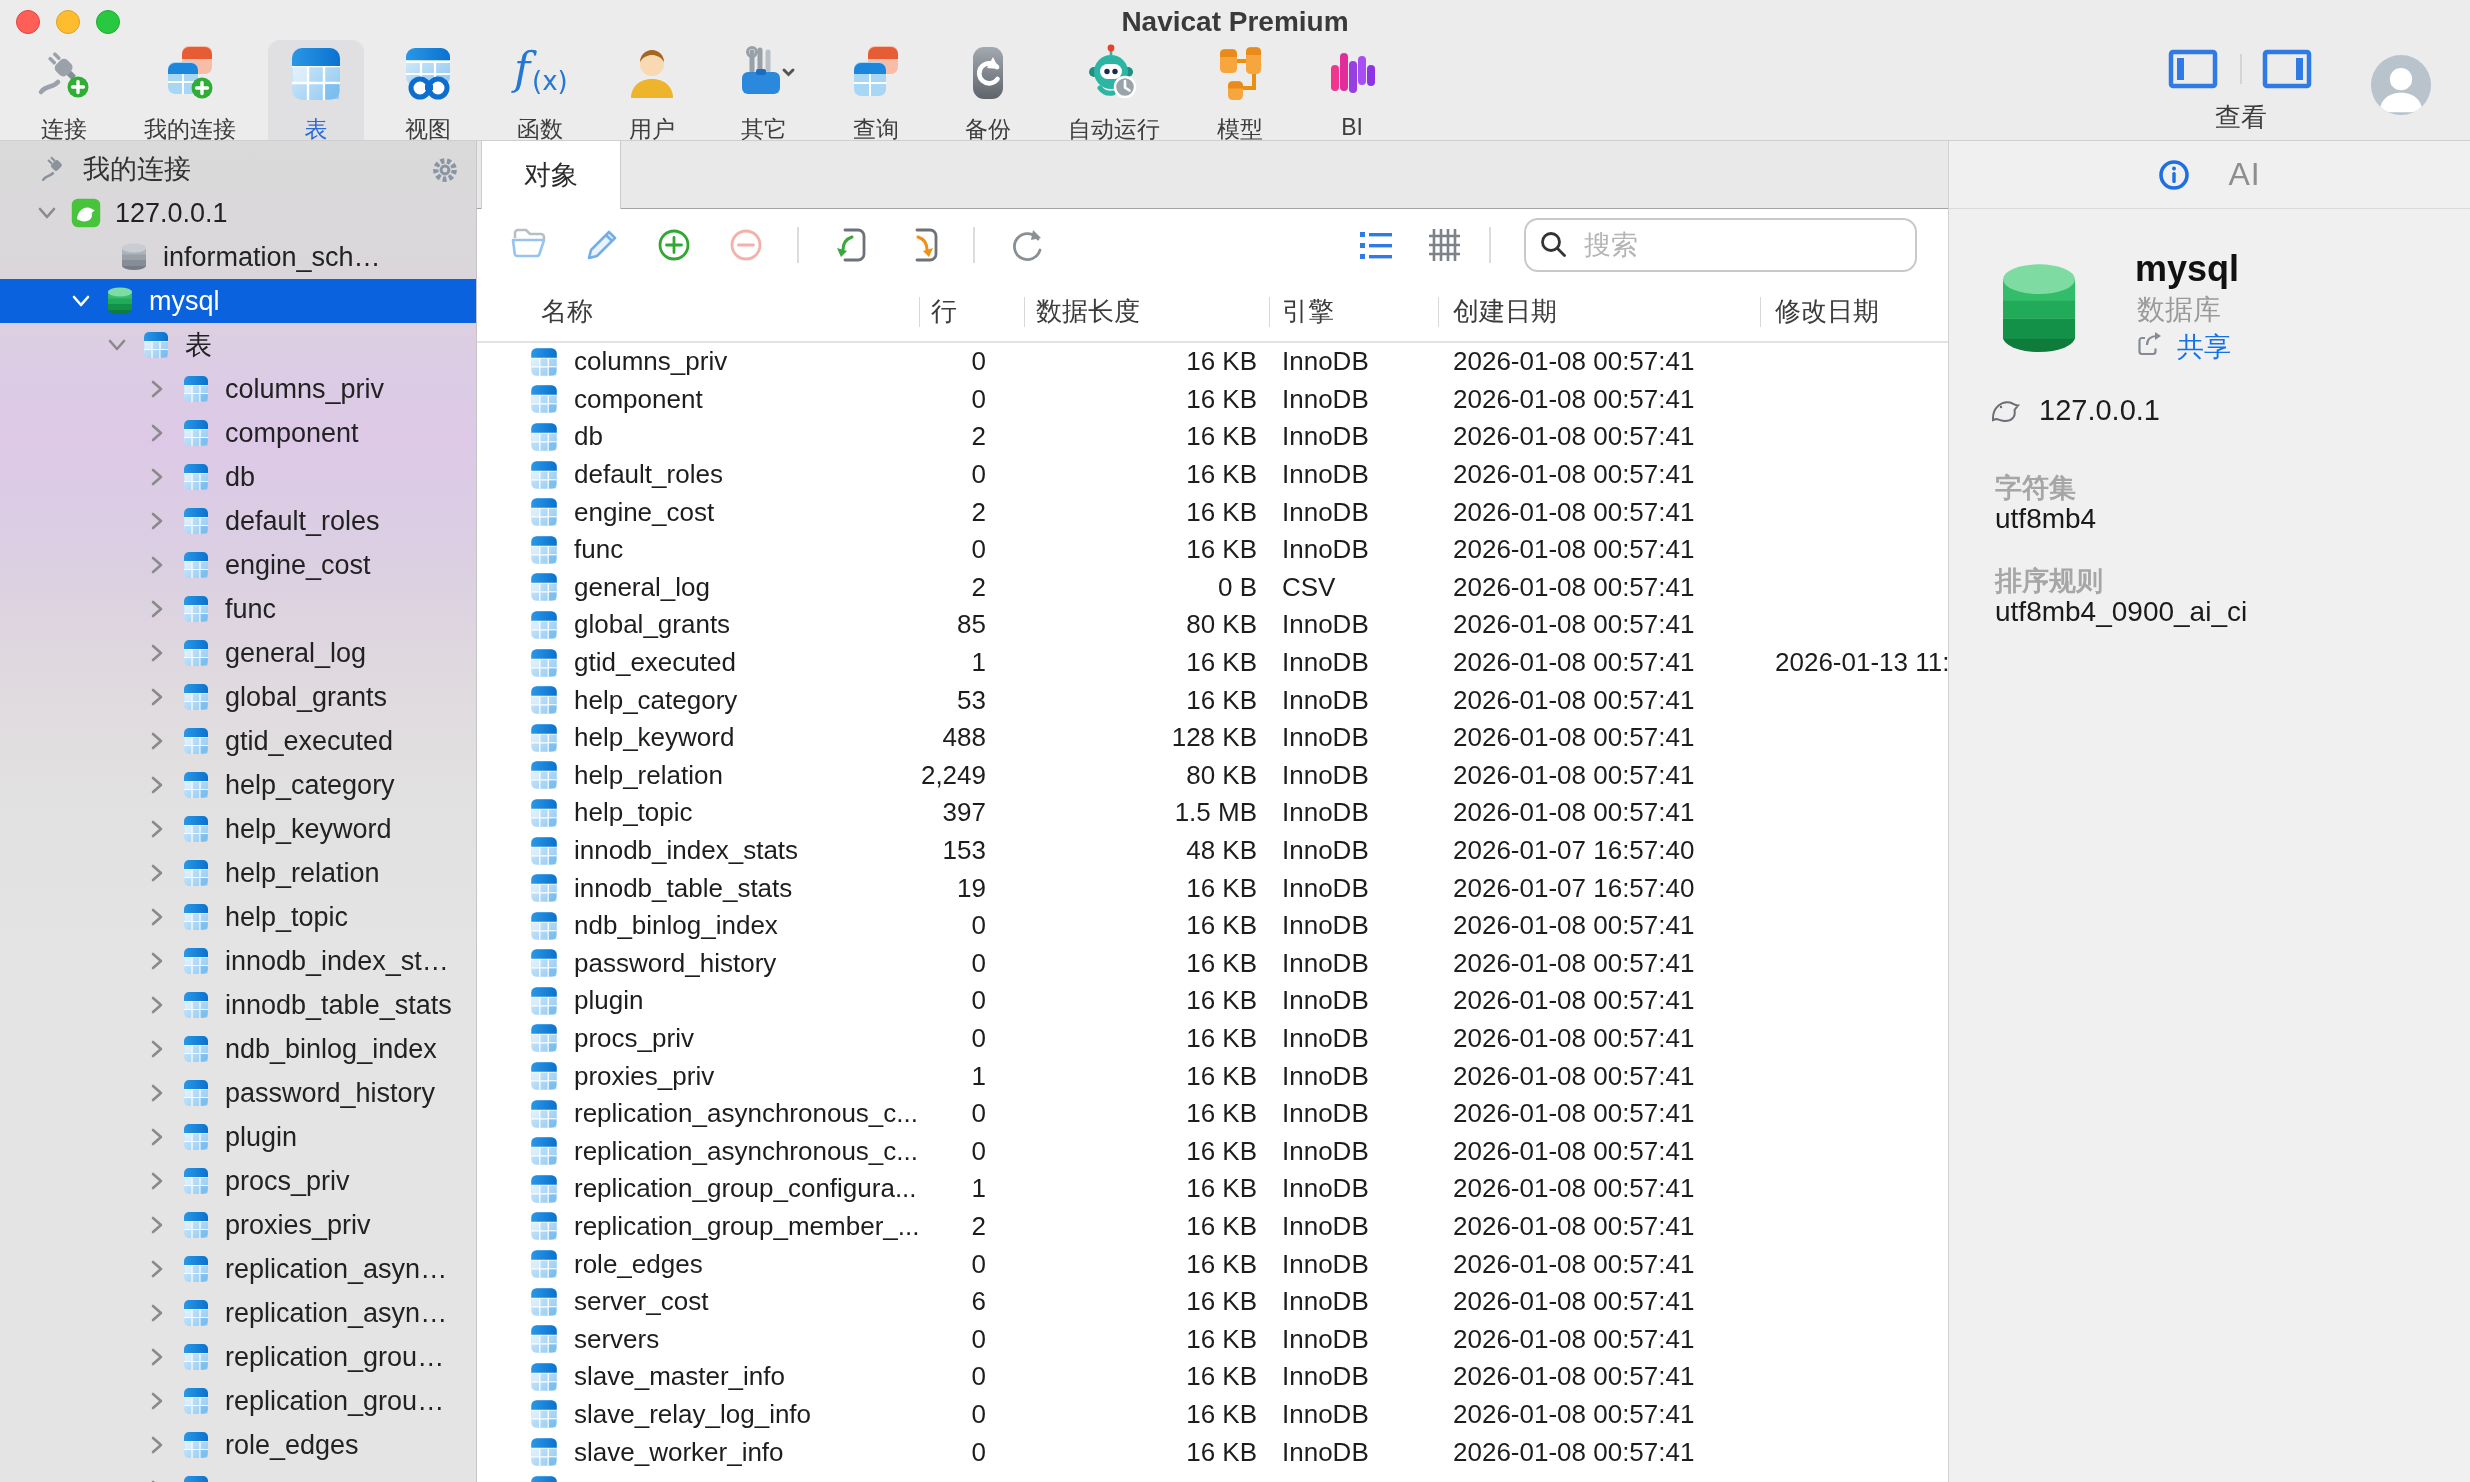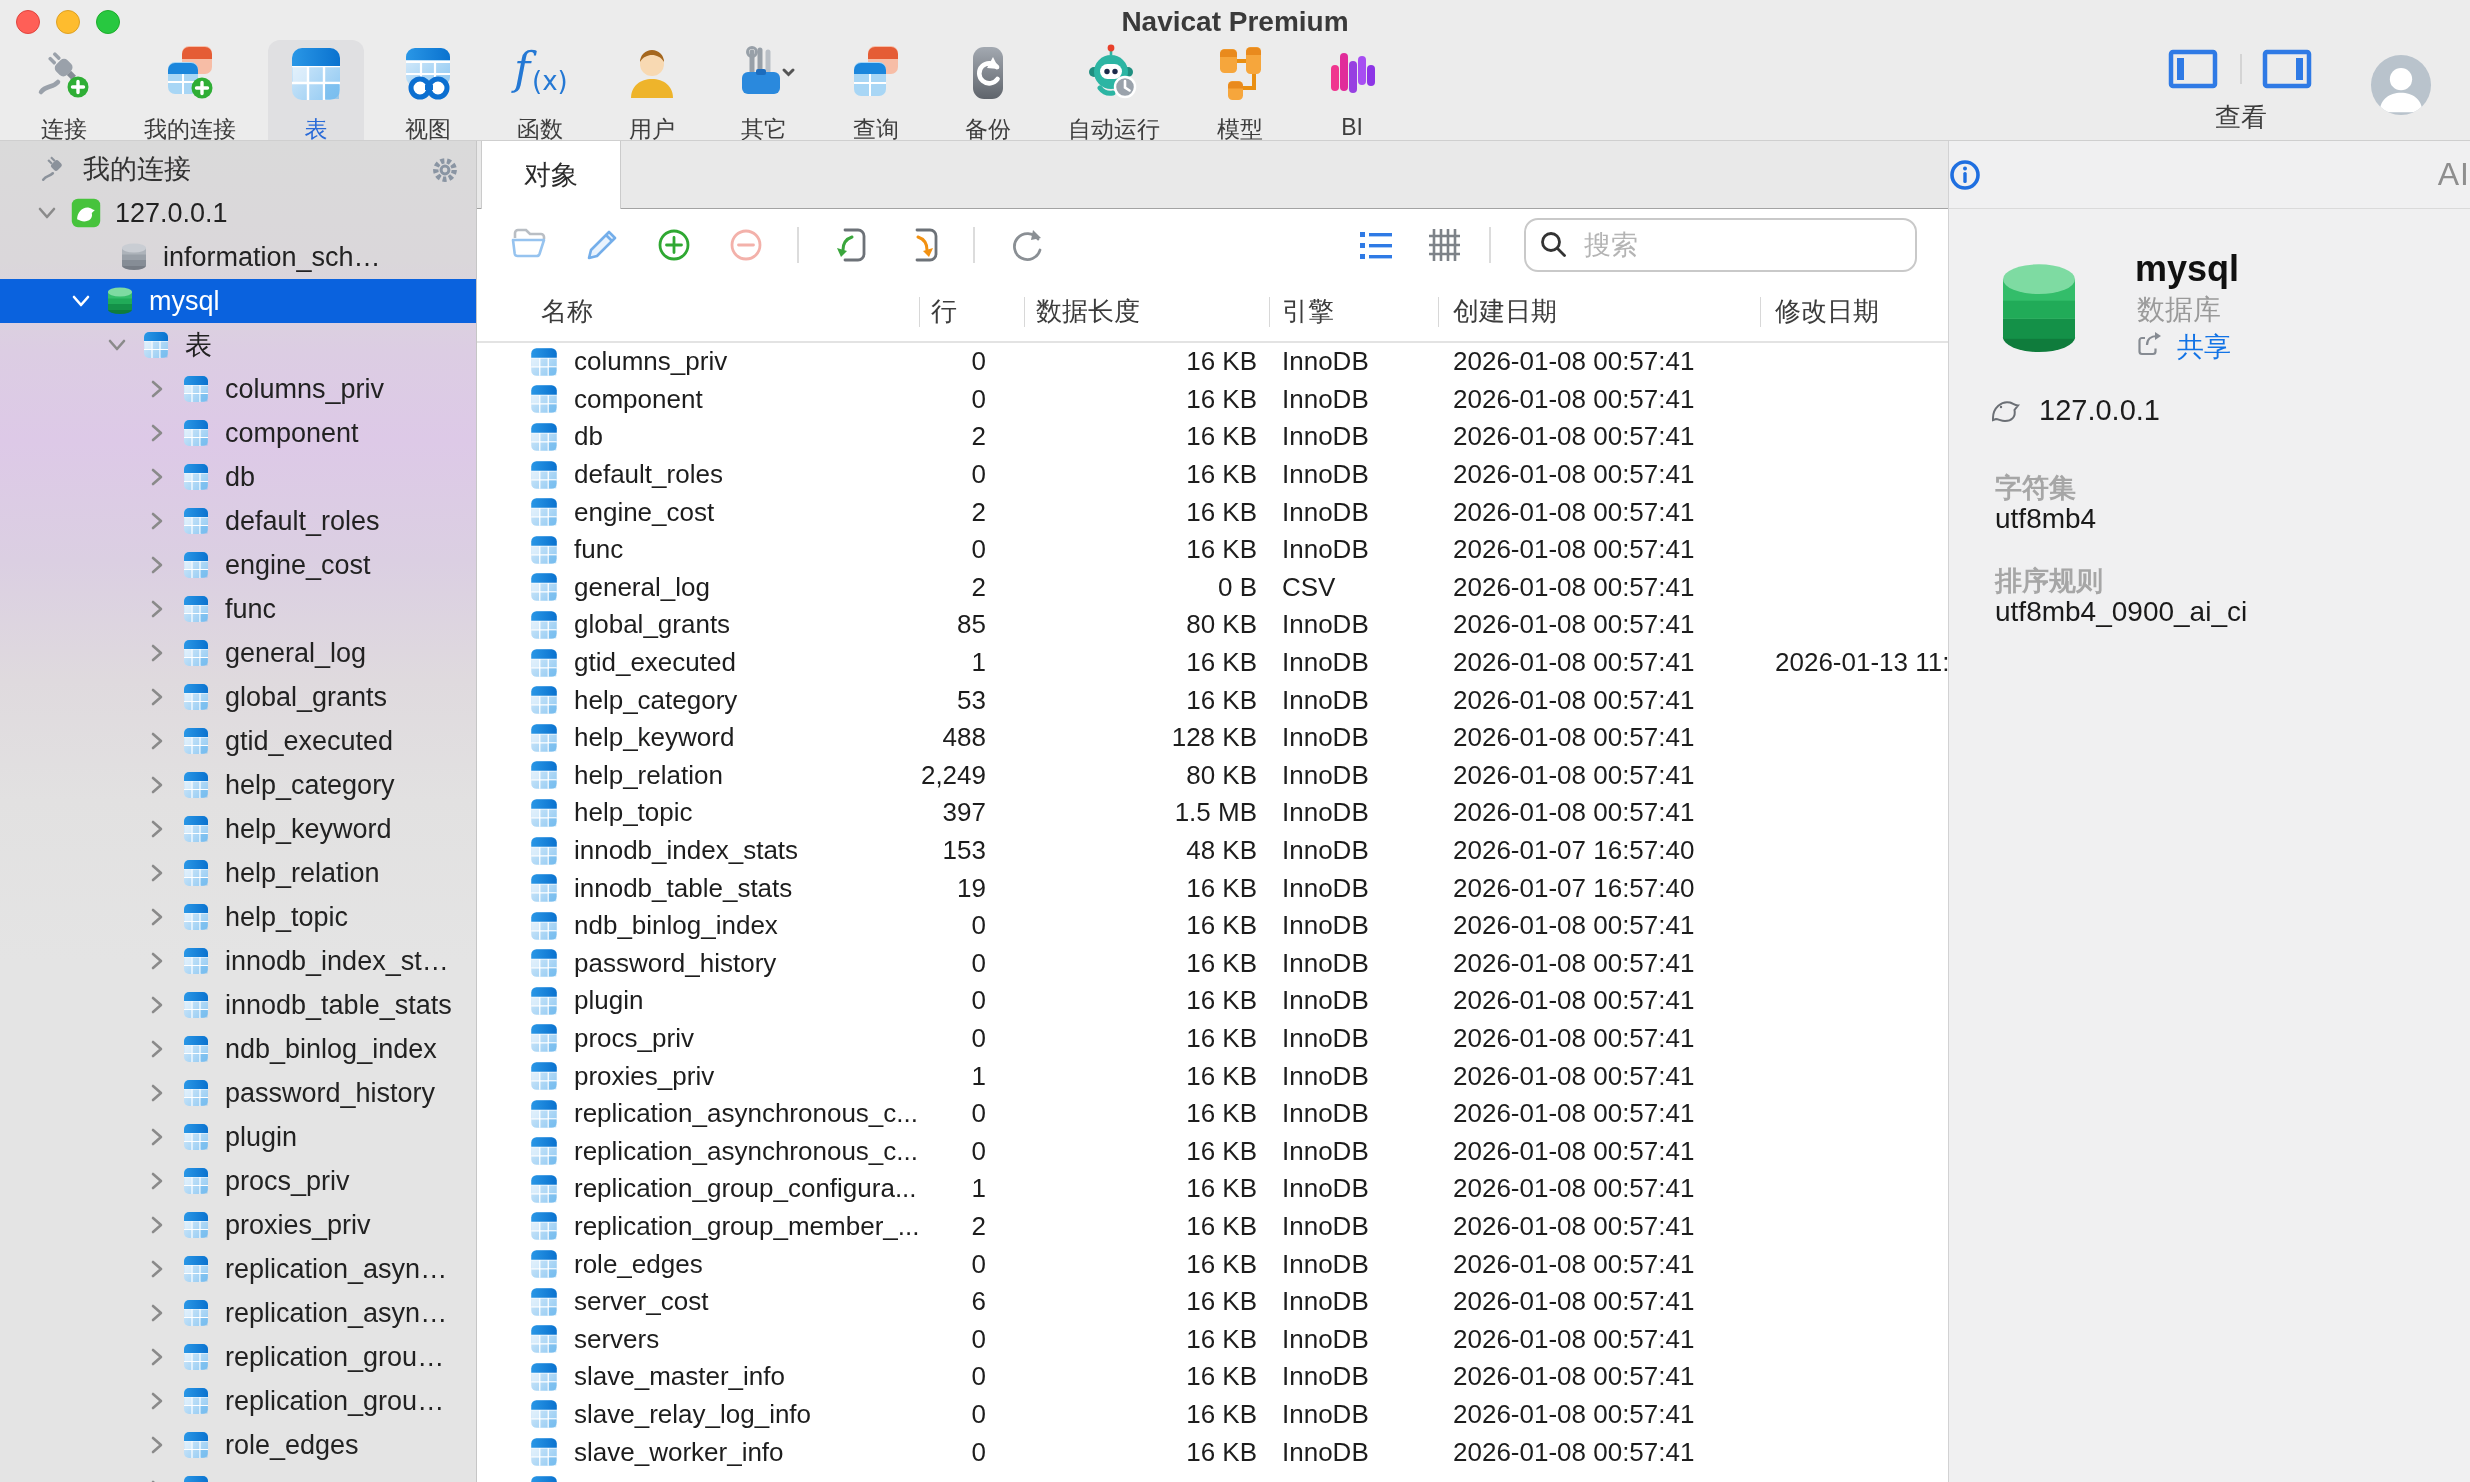--- a/index.html
+++ b/index.html
@@ -104,21 +104,21 @@
   .c-rows { text-align:right; padding-right:38px; }
   .c-size { text-align:right; padding-right:12px; }
   .c-engine { padding-left:13px; }
   .c-created { padding-left:15px; }
   .c-modified { padding-left:15px; }
 
   
   .inspector { width:522px; flex:0 0 522px; background:#f0f0f1; border-left:1px solid #d2d2d3;
     position:relative; }
   .insp-header { height:68px; border-bottom:1px solid #dadada; display:flex;
-    align-items:center; justify-content:space-between; gap:38px; }
+    align-items:center; justify-content:center; gap:38px; }
   .insp-tab-ai { font-size:32px; color:#8e8e8e; letter-spacing:1px; }
   .insp-body { position:relative; height:calc(100% - 68px); }
   .db-big { position:absolute; left:42px; top:47px; width:96px; height:106px; }
   .insp-title { position:absolute; left:186px; top:39px; font-size:36px; font-weight:bold; color:#111; }
   .insp-sub { position:absolute; left:188px; top:82px; font-size:28px; color:#9a9a9a; }
   .share-row { position:absolute; left:186px; top:120px; display:flex; align-items:flex-start; gap:14px; }
   .share-label { font-size:27px; color:#1273e6; }
   .host-row { position:absolute; left:40px; top:184px; display:flex; align-items:center; gap:16px; }
   .host-text { font-size:29px; color:#1c1c1c; }
   .meta-label { position:absolute; left:46px; font-size:27px; font-weight:bold; color:#a6a6a6; }

